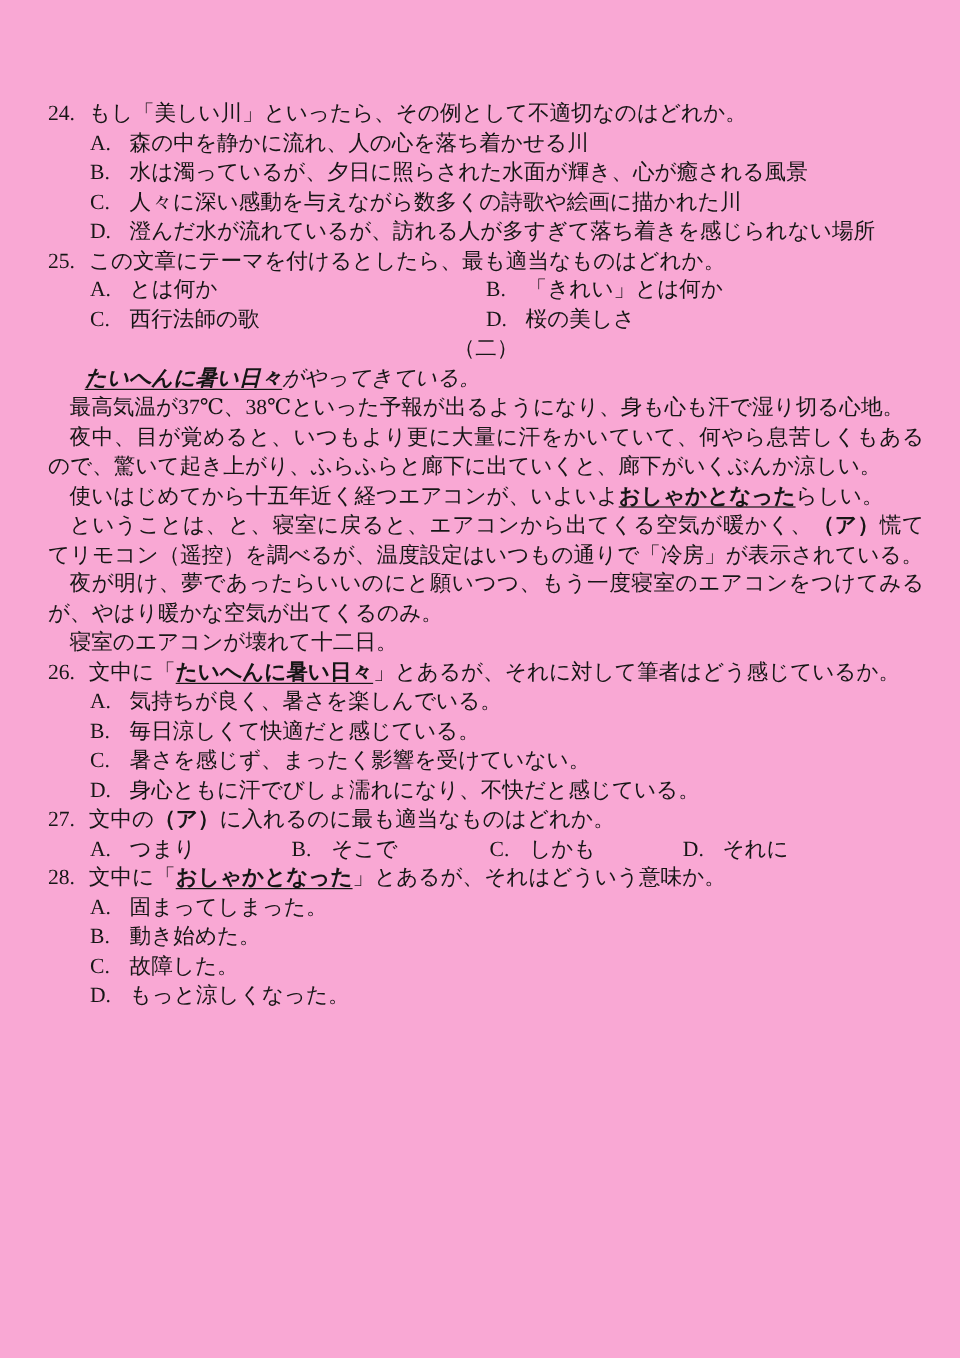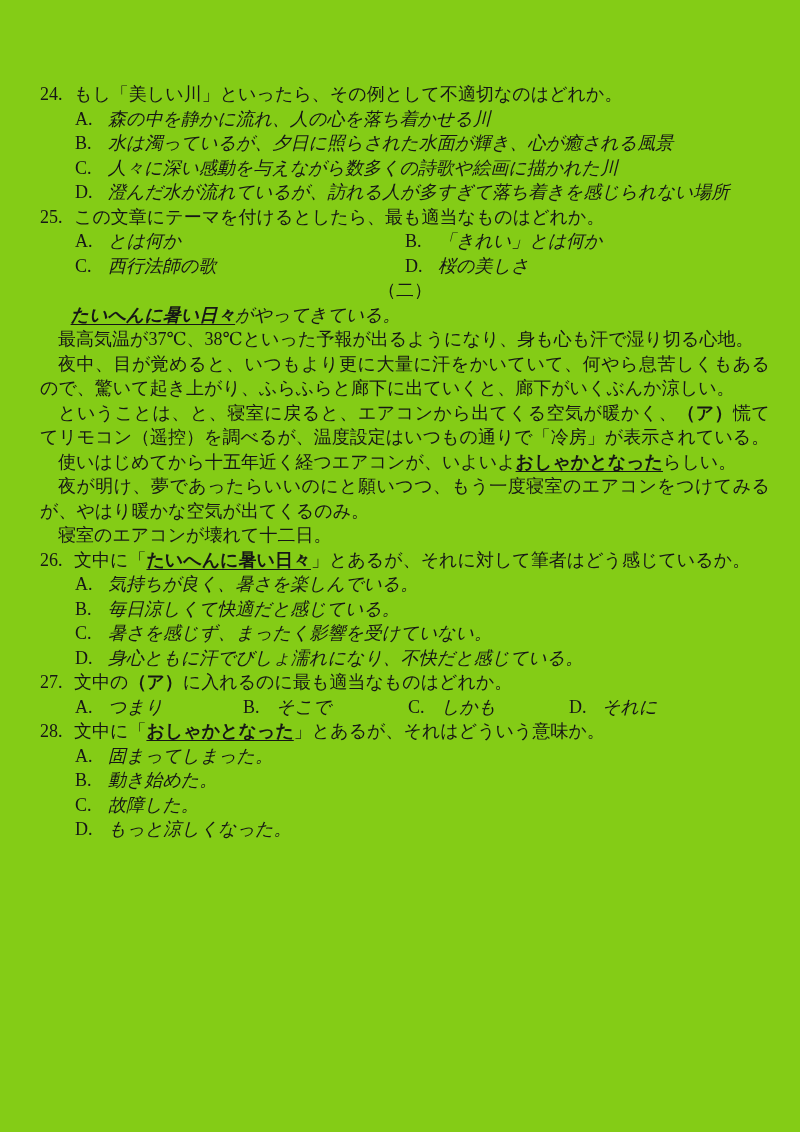--- a/index.html
+++ b/index.html
@@ -4,21 +4,21 @@
 <style>
   html, body {
     margin: 0;
     padding: 0;
     background: #ffffff;
   }
   .page {
     position: relative;
     width: 800px;
     height: 1132px;
-    background: #84cc16;
+    background: #f9a8d4;
     overflow: hidden;
     font-family: "Liberation Serif", "DejaVu Serif", serif;
     color: #161616;
   }
   .content {
     position: absolute;
     left: 40px;
     top: 82px;
     width: 730px;
     font-size: 18px;
@@ -39,21 +39,20 @@
   .opt {
     display: flex;
     align-items: flex-start;
     padding-left: 35px;
   }
   .opt-label {
     flex: 0 0 33px;
   }
   .opt-text {
     flex: 1;
-    font-style: italic;
   }
   
   .opt-2col {
     margin-left: 35px;
     display: grid;
     grid-template-columns: 330px 1fr;
   }
   .opt-2col .cell {
     display: flex;
     align-items: flex-start;
@@ -153,22 +152,22 @@
         </div>
       </div>
     </div>
 
     <div class="section-head">（二）</div>
 
     <div>
       <p class="para first"><span class="em-ul">たいへんに暑い日々</span><span>がやってきている。</span></p>
       <p class="para">最高気温が37℃、38℃といった予報が出るようになり、身も心も汗で湿り切る心地。</p>
       <p class="para">夜中、目が覚めると、いつもより更に大量に汗をかいていて、何やら息苦しくもあるので、驚いて起き上がり、ふらふらと廊下に出ていくと、廊下がいくぶんか涼しい。</p>
+      <p class="para"><span>使いはじめてから十五年近く経つエアコンが、いよいよ</span><span class="em-ul">おしゃかとなった</span><span>らしい。</span></p>
       <p class="para"><span>ということは、と、寝室に戻ると、エアコンから出てくる空気が暖かく、</span><span class="bold">（ア）</span><span>慌ててリモコン（遥控）を調べるが、温度設定はいつもの通りで「冷房」が表示されている。</span></p>
-      <p class="para"><span>使いはじめてから十五年近く経つエアコンが、いよいよ</span><span class="em-ul">おしゃかとなった</span><span>らしい。</span></p>
       <p class="para">夜が明け、夢であったらいいのにと願いつつ、もう一度寝室のエアコンをつけてみるが、やはり暖かな空気が出てくるのみ。</p>
       <p class="para">寝室のエアコンが壊れて十二日。</p>
     </div>
 
     <div>
       <div class="q-row">
         <span class="q-num">26.</span>
         <span class="q-stem"><span>文中に「</span><span class="em-ul">たいへんに暑い日々</span><span>」とあるが、それに対して筆者はどう感じているか。</span></span>
       </div>
       <div class="opt">

